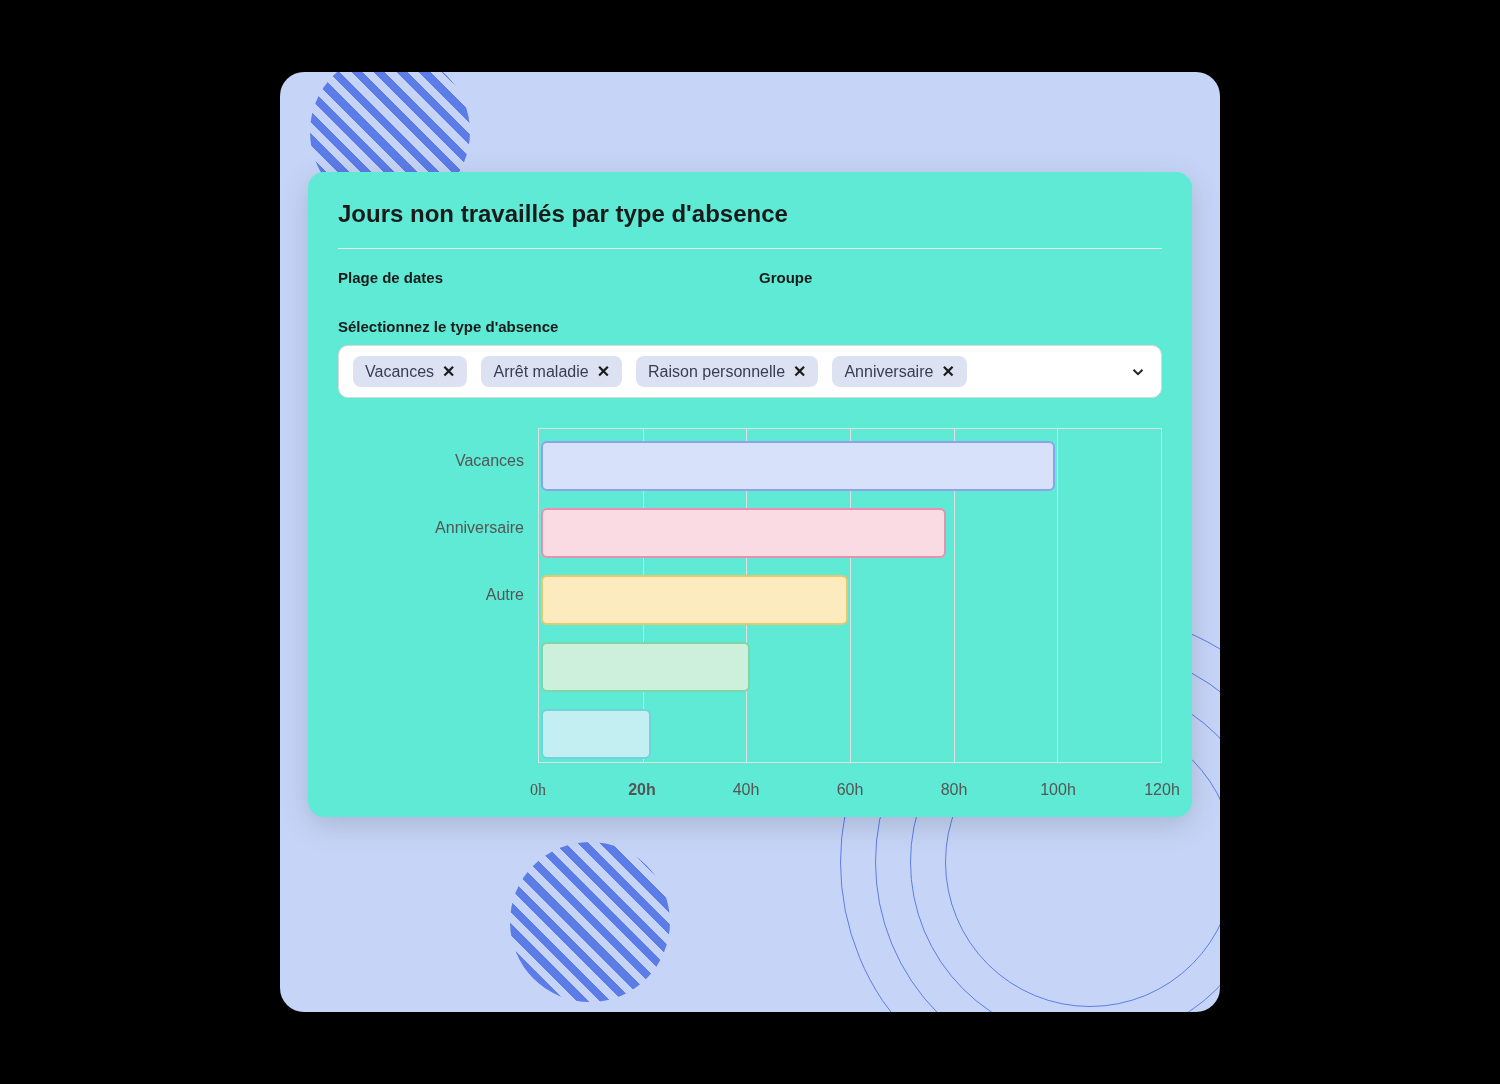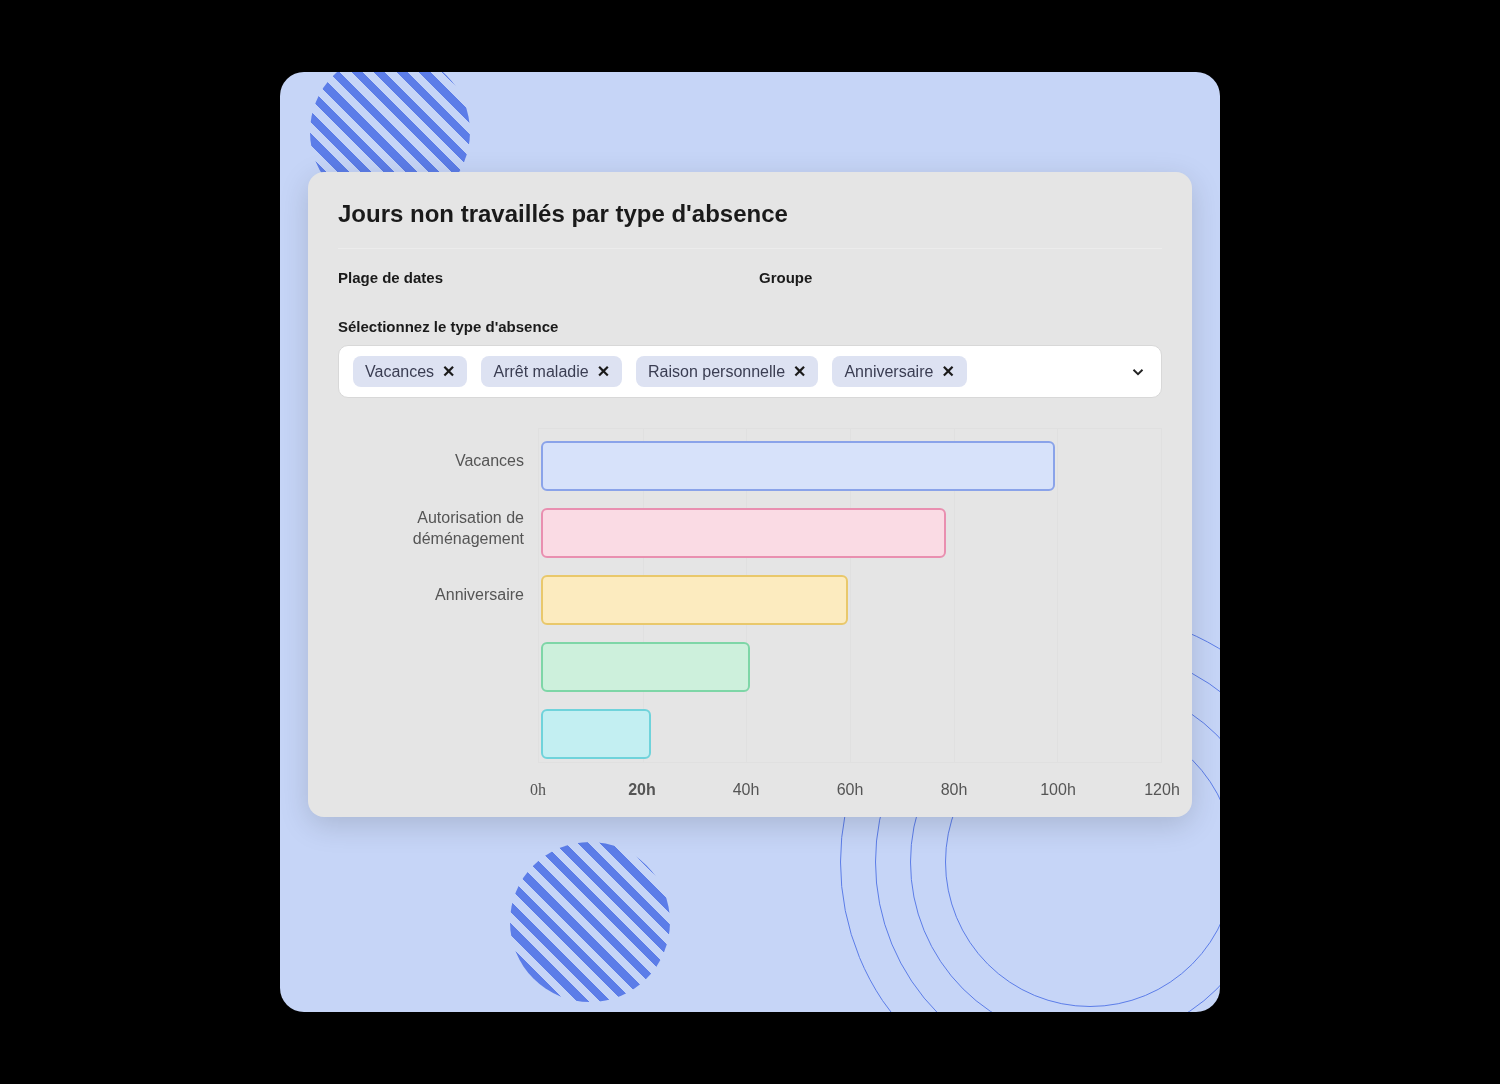--- a/index.html
+++ b/index.html
@@ -53,21 +53,21 @@
     .ring1 { width: 500px; height: 500px; top: 0; left: 0; }
     .ring2 { width: 430px; height: 430px; top: 35px; left: 35px; }
     .ring3 { width: 360px; height: 360px; top: 70px; left: 70px; }
     .ring4 { width: 290px; height: 290px; top: 105px; left: 105px; }
 
     .card {
       position: absolute;
       top: 100px;
       left: 28px;
       right: 28px;
-      background: #e5e5e5;
+      background: #5eead4;
       border-radius: 16px;
       box-shadow: 0 8px 30px rgba(0,0,0,0.15);
       padding: 28px 30px 36px 30px;
     }
     .card-title {
       font-size: 24px;
       font-weight: 700;
       color: #1a1a1a;
       padding-bottom: 20px;
       border-bottom: 1px solid #ececec;
@@ -237,22 +237,22 @@
           </span>
           <svg class="chevron tag-dropdown-chevron" viewBox="0 0 24 24" fill="none" stroke="currentColor" stroke-width="2.5">
             <polyline points="6 9 12 15 18 9"></polyline>
           </svg>
       </div>
     </div>
 
     <div class="chart-area">
       <div class="y-labels" id="y-labels">
           <div class="y-label">Vacances</div>
-          <div class="y-label">Autorisation de déménagement</div>
           <div class="y-label">Anniversaire</div>
+          <div class="y-label">Autre</div>
         </div>
       <div class="plot-wrap">
         <div class="plot" id="plot">
             <div class="gridline" style="left: 16.6667%;"></div>
             <div class="gridline" style="left: 33.3333%;"></div>
             <div class="gridline" style="left: 50%;"></div>
             <div class="gridline" style="left: 66.6667%;"></div>
             <div class="gridline" style="left: 83.3333%;"></div>
             <div class="gridline" style="left: 100%;"></div>
             <div class="bar" style="background: rgb(215, 226, 250); border: 2px solid rgb(138, 163, 233); top: 12px; width: calc(83.3333% - 4px);"></div>

